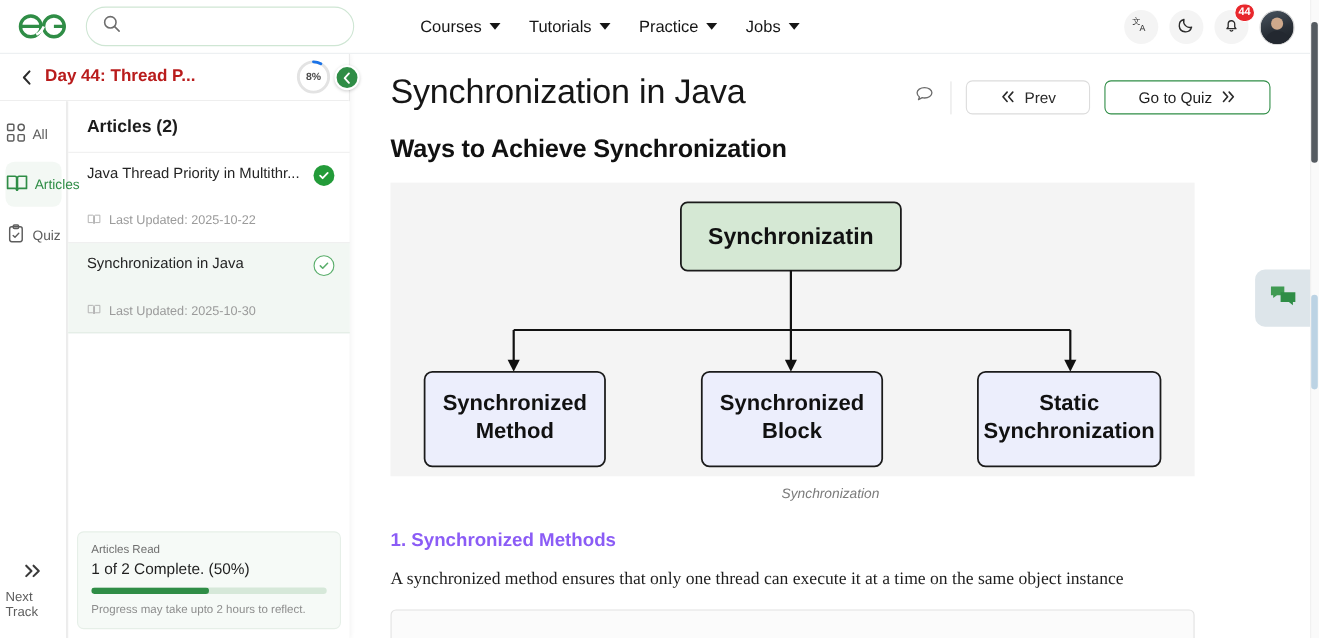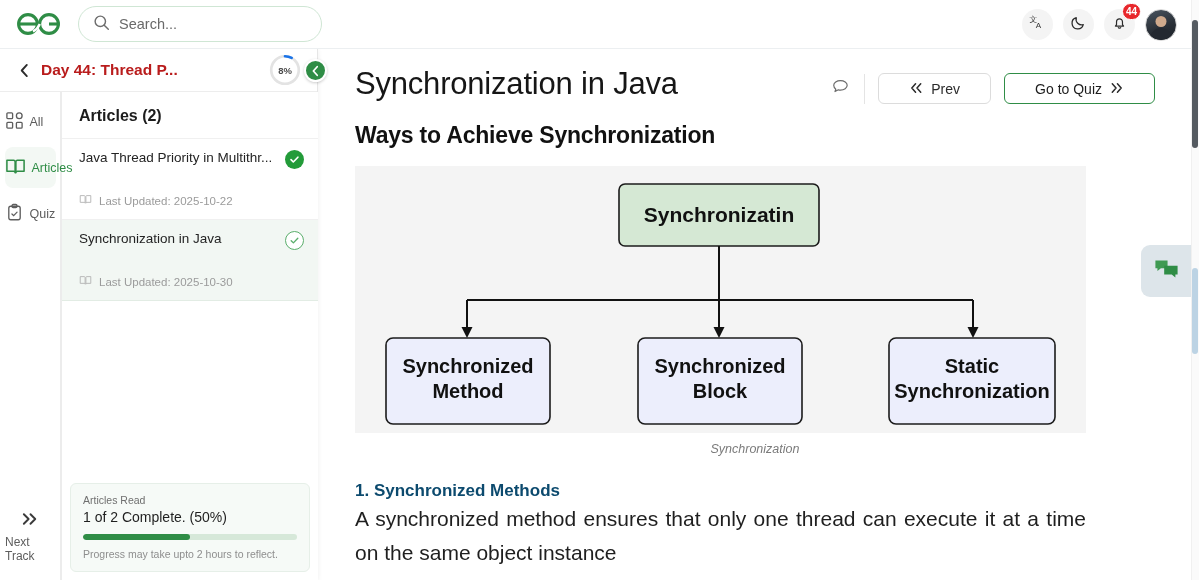--- a/index.html
+++ b/index.html
@@ -239,26 +239,26 @@
   .figbox {
     background: #f4f4f4; height: 267px;
     position: relative; width: 731px;
   }
   .figcap {
     text-align: center; font-style: italic;
     font-size: 12.5px; color: #7b7b7b; margin-top: 9px;
   }
 
   .h3 {
-    font-size: 17px; font-weight: 700; color: #0c4a6e;
+    font-size: 17px; font-weight: 700; color: #8b5cf6;
     margin-top: 25px;
   }
   .para {
-    font-size: 21px; color: #1f1f1f; line-height: 1.62;
-    margin-top: 1px; text-align: justify; width: 731px;
+    font-size: 16px; color: #1f1f1f; line-height: 1.62;
+    margin-top: 13px; text-align: justify; width: 731px; font-family: Liberation Serif, serif;
   }
   .codebox {
     margin-top: 14px; width: 731px; height: 30px;
     border: 1px solid #e2e2e2; border-radius: 5px 5px 0 0;
     background: #fbfbfb;
   }
 
   
   .chatw {
     position: absolute; right: 0; top: 196px;
@@ -302,23 +302,40 @@
     </svg>
   </div>
 
   <div class="search-wrap">
     <span>
       <svg width="17" height="17" viewBox="0 0 20 20">
         <circle cx="8.6" cy="8.6" r="6.1" fill="none" stroke="#6d6d6d" stroke-width="1.7"></circle>
         <path d="M13.2 13.2L18 18" stroke="#6d6d6d" stroke-width="1.7" stroke-linecap="round"></path>
       </svg>
     </span>
-    <input class="search-input" type="text" placeholder="Search..." style="">
-  </div>
-
+  </div>
+
+  <nav class="mainnav">
+    <div class="navitem">
+      <span>Courses</span>
+      <i class="caret"></i>
+    </div>
+    <div class="navitem">
+      <span>Tutorials</span>
+      <i class="caret"></i>
+    </div>
+    <div class="navitem">
+      <span>Practice</span>
+      <i class="caret"></i>
+    </div>
+    <div class="navitem">
+      <span>Jobs</span>
+      <i class="caret"></i>
+    </div>
+  </nav>
 
   <div class="topactions">
     <div class="circbtn">
       <span>
         <svg width="17" height="17" viewBox="0 0 20 20">
           <text x="0.5" y="9" font-size="9" font-family="Liberation Sans, sans-serif" fill="#333">文</text>
           <text x="8" y="17" font-size="9.5" font-family="Liberation Sans, sans-serif" fill="#333">A</text>
         </svg>
       </span>
     </div>

